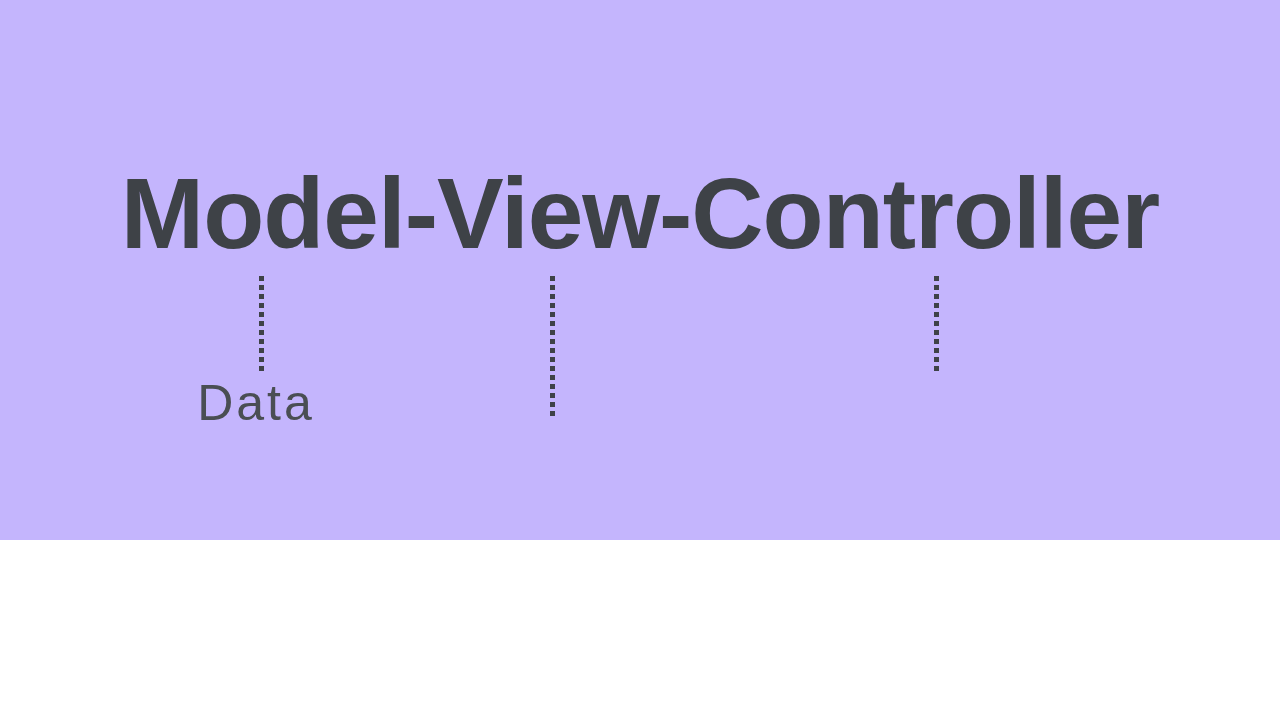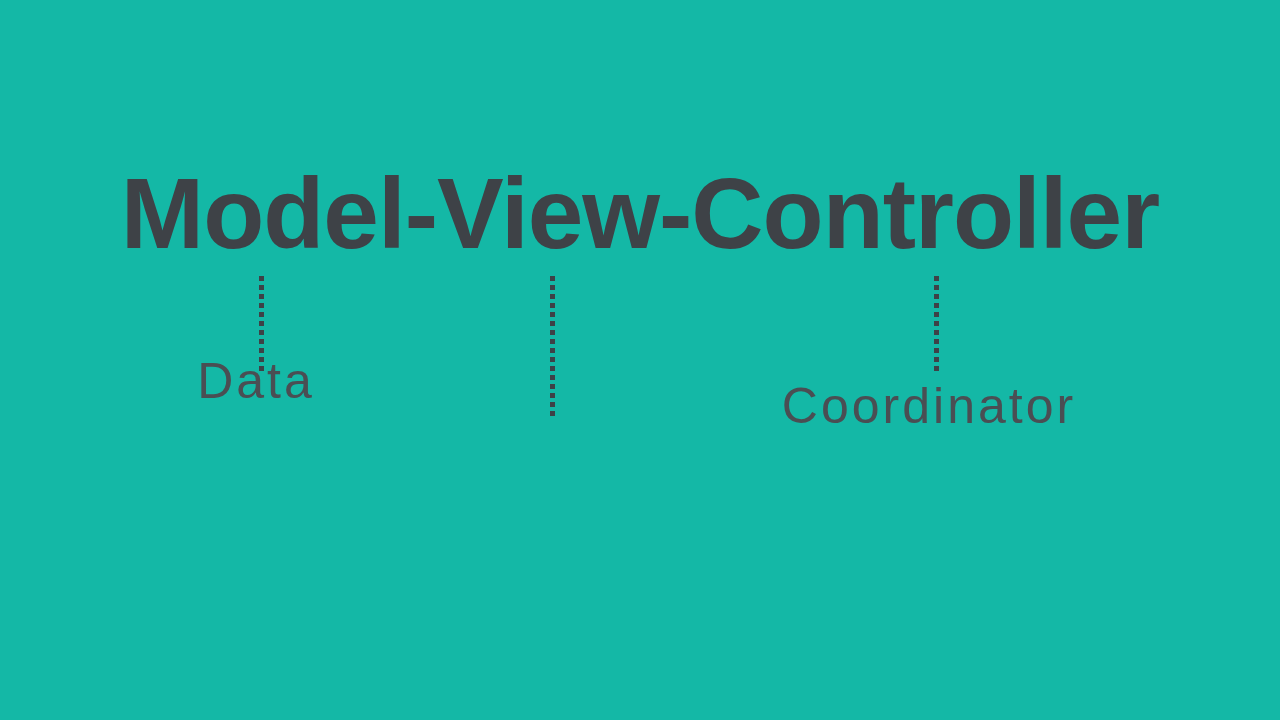--- a/index.html
+++ b/index.html
@@ -7,22 +7,22 @@
     padding: 0;
     width: 1280px;
     height: 720px;
     overflow: hidden;
     background: #ffffff;
     font-family: "Liberation Sans", sans-serif;
   }
   .stage {
     position: relative;
     width: 1280px;
-    height: 720px;
-    background: #14b8a6;
+    height: 540px;
+    background: #c4b5fd;
   }
   .title {
     position: absolute;
     left: 0;
     right: 0;
     top: 163px;
     text-align: center;
     font-size: 100px;
     font-weight: bold;
     letter-spacing: -1px;
@@ -48,35 +48,34 @@
   .label {
     position: absolute;
     transform: translateX(-50%);
     font-size: 50px;
     font-weight: 400;
     letter-spacing: 3px;
     color: #4a4e53;
     line-height: 1;
     white-space: nowrap;
   }
-  .label.l-model      { left: 256px; top: 356px; }
+  .label.l-model      { left: 256px; top: 378px; }
   .label.l-view       { left: 547px; top: 432px; }
   .label.l-controller { left: 929px; top: 381px; }
 </style>
 </head>
 <body>
 
 <div class="stage">
 
   <div class="title">Model-View-Controller</div>
 
   <div class="connector c-model"></div>
 
   <div class="connector c-view"></div>
 
   <div class="connector c-controller"></div>
 
   <div class="label l-model">Data</div>
 
 
-  <div class="label l-controller">Coordinator</div>
 
 </div>
 
 </body></html>

